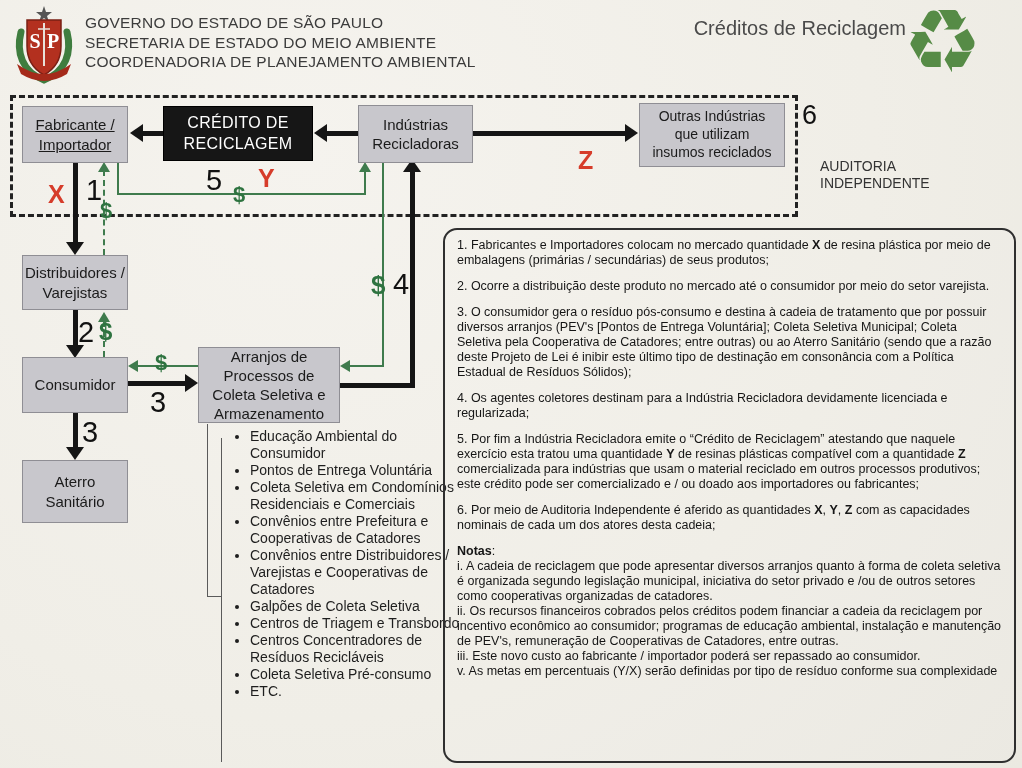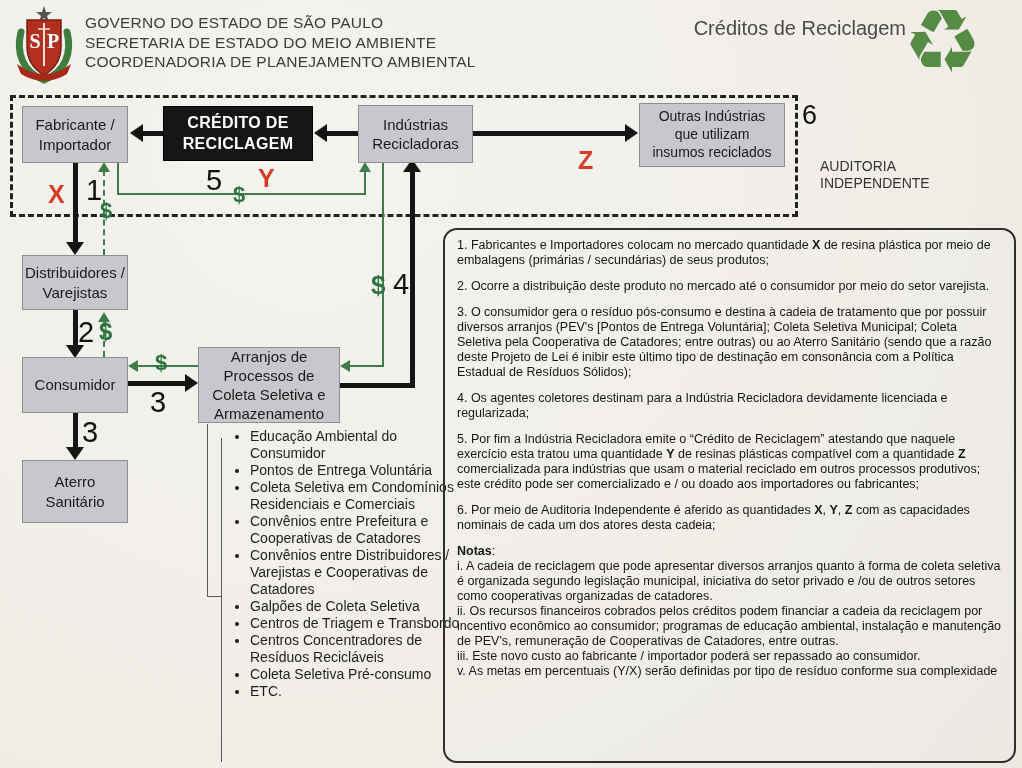--- a/index.html
+++ b/index.html
@@ -7,21 +7,21 @@
   #canvas{position:relative;width:1022px;height:768px;background:#f1efe9;
           background-image:radial-gradient(circle at 30% 20%, #f5f3ee 0%, #f0eee7 60%, #ebe9e1 100%);
           overflow:hidden;color:#1c1c1c;}
   
   .org{position:absolute;left:85px;top:13px;font-size:15.5px;line-height:19.5px;color:#3c3c3c;letter-spacing:.2px;}
   .titleblock{position:absolute;left:540px;top:15px;width:366px;text-align:right;font-size:20px;line-height:27px;color:#4a4a4a;}
   .recycle{position:absolute;left:903px;top:-6px;font-size:88px;line-height:96px;color:#568b46;}
   
   .box{position:absolute;background:#c8c7cc;border:1px solid #8f8e94;display:flex;align-items:center;justify-content:center;
        text-align:center;white-space:pre-line;font-size:15px;line-height:1.28;color:#1b1b1b;box-sizing:border-box;}
-  .box.dark{background:#161616;border:1px solid #000;color:#fff;font-weight:bold;font-size:16px;letter-spacing:.3px;}
+  .box.dark{background:#161616;border:1px solid #000;color:#fff;font-weight:normal;font-size:16px;letter-spacing:.3px;}
   .dashedrect{position:absolute;left:10px;top:95px;width:788px;height:122px;border:3px dashed #222;box-sizing:border-box;}
   
   .bl{position:absolute;background:#151515;}
   .gl{position:absolute;background:#3f7b4d;}
   .gd{position:absolute;width:0;border-left:2px dashed #3f7b4d;}
   .tri{position:absolute;width:0;height:0;}
   .tri.l-b{border-top:9px solid transparent;border-bottom:9px solid transparent;border-right:13px solid #151515;}
   .tri.r-b{border-top:9px solid transparent;border-bottom:9px solid transparent;border-left:13px solid #151515;}
   .tri.d-b{border-left:9px solid transparent;border-right:9px solid transparent;border-top:13px solid #151515;}
   .tri.u-b{border-left:9px solid transparent;border-right:9px solid transparent;border-bottom:13px solid #151515;}
@@ -109,21 +109,21 @@
 
   <div class="gl" style="left:137px;top:365px;width:61px;height:2px;"></div>
   <div class="tri l-g" style="left:128px;top:360px;"></div>
 
   <div class="gd" style="left:103px;top:170px;height:85px;"></div>
   <div class="tri u-g" style="left:98px;top:162px;"></div>
 
   <div class="gd" style="left:103px;top:321px;height:36px;"></div>
   <div class="tri u-g" style="left:98px;top:312px;"></div>
 
-  <div class="box" style="left:22px;top:106px;width:106px;height:57px;">Fabricante /
+  <div class="box" style="left:22px;top:106px;width:106px;height:57px;text-decoration:underline;">Fabricante /
 Importador</div>
   <div class="box dark" style="left:163px;top:106px;width:150px;height:55px;">CRÉDITO DE
 RECICLAGEM</div>
   <div class="box" style="left:358px;top:105px;width:115px;height:58px;">Indústrias
 Recicladoras</div>
   <div class="box" style="left:639px;top:103px;width:146px;height:64px;font-size:14px;">Outras Indústrias
 que utilizam
 insumos reciclados</div>
   <div class="box" style="left:22px;top:255px;width:106px;height:55px;">Distribuidores /
 Varejistas</div>

